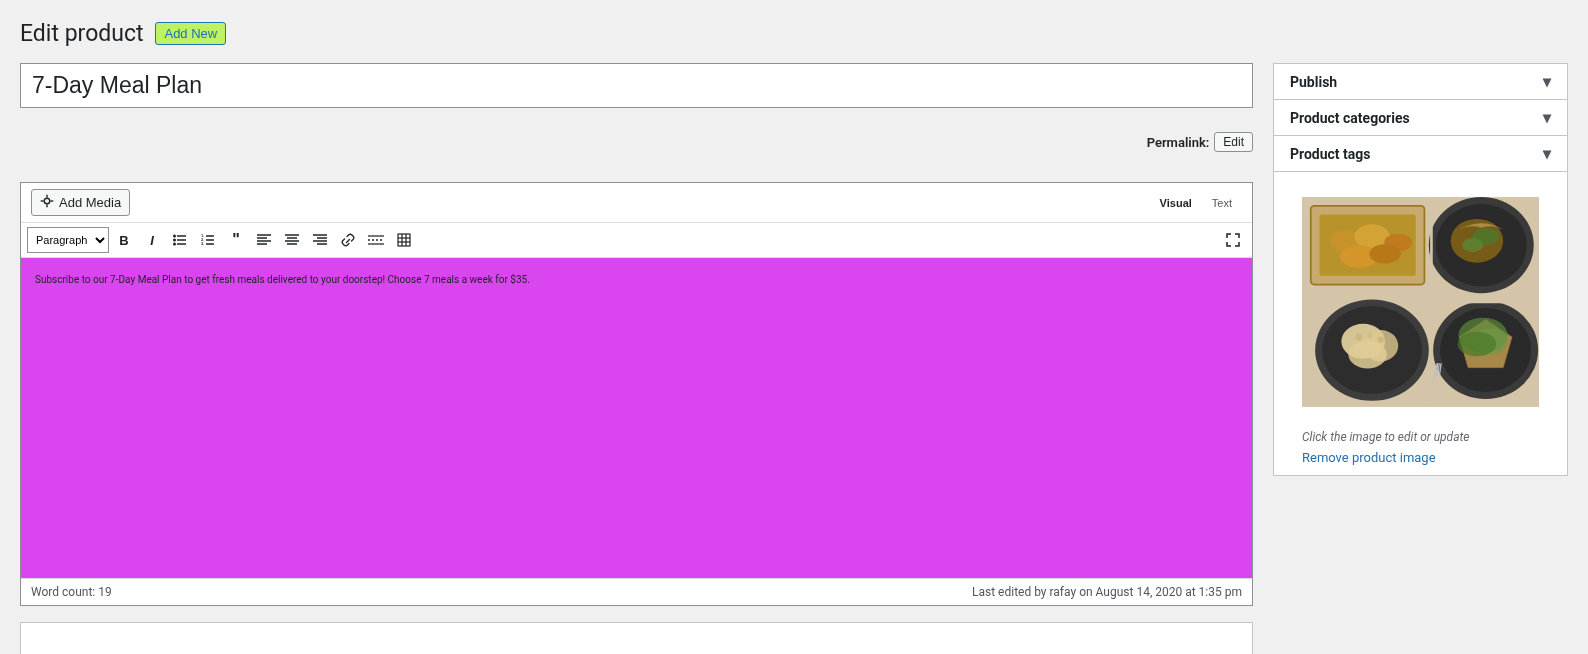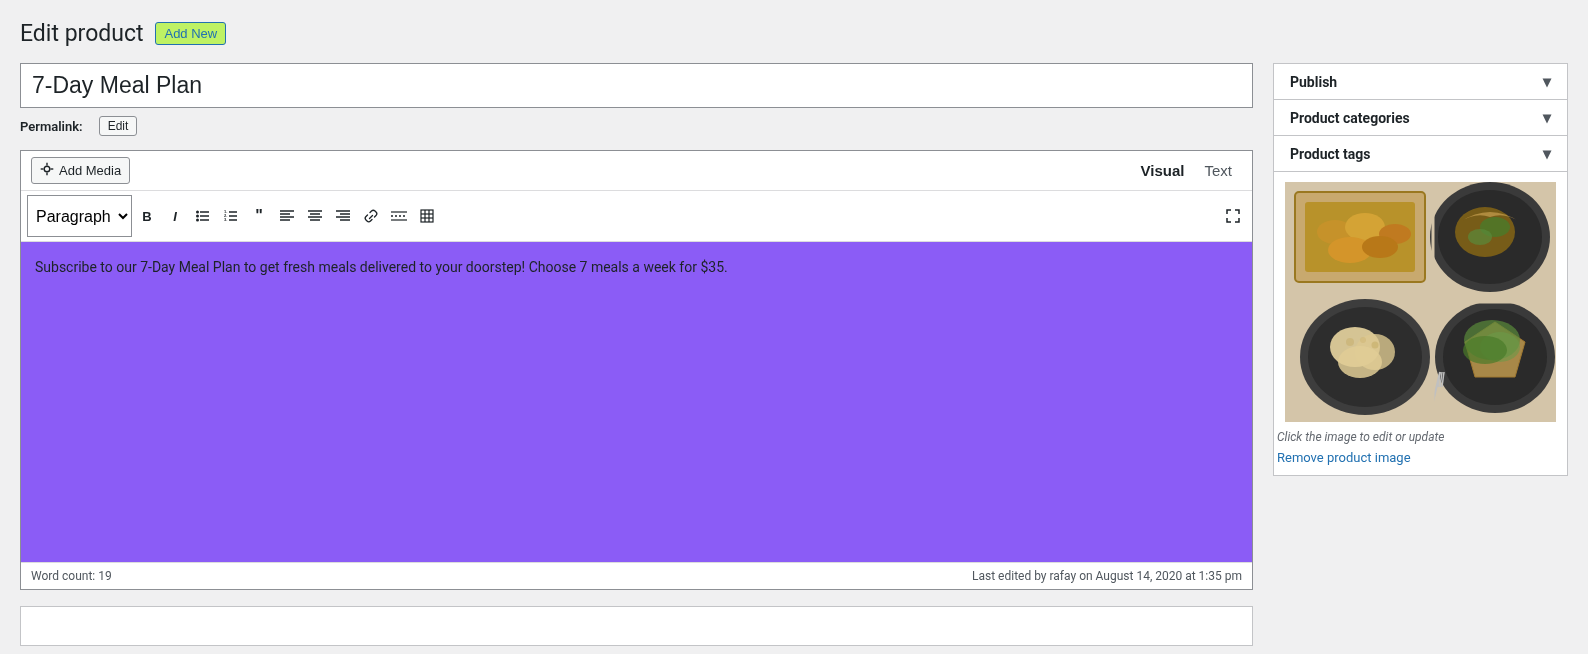--- a/index.html
+++ b/index.html
@@ -64,31 +64,32 @@
     .product-title-input {
       width: 100%;
       padding: 8px 11px;
       font-size: 23px;
       font-weight: 400;
       border: 1px solid #8c8f94;
       border-radius: 0;
       background: #fff;
       color: #1d2327;
       outline: none;
-      margin-bottom: 8px;
+      margin-bottom: 24px;
     }
 
     
     .permalink-row {
       display: flex;
       align-items: center;
-      gap: 16px;
-      margin-bottom: 14px;
+      gap: 5px;
+      margin-bottom: 30px;
       font-size: 13px;
       flex-wrap: wrap;
+      justify-content: flex-end;
     }
     .permalink-label { color: #1d2327; font-weight: 600; }
     .permalink-url { color: #2271b1; text-decoration: none; font-size: 13px; }
     .edit-btn {
       font-size: 12px;
       padding: 2px 8px;
       border: 1px solid #8c8f94;
       background: #f6f7f7;
       cursor: pointer;
       border-radius: 3px;
@@ -120,21 +121,21 @@
       border-radius: 3px;
       font-size: 13px;
       color: #1d2327;
     }
 
     .visual-text-tabs {
       display: flex;
       gap: 0;
     }
     .view-tab {
-      font-size: 15px;
+      font-size: 11px;
       padding: 4px 10px;
       cursor: pointer;
       background: none;
       border: none;
       color: #50575e;
     }
     .view-tab.active {
       color: #1d2327;
       font-weight: 600;
     }
@@ -143,26 +144,26 @@
     .format-toolbar {
       display: flex;
       align-items: center;
       gap: 2px;
       padding: 4px 6px;
       border-bottom: 1px solid #dcdcde;
       flex-wrap: wrap;
     }
 
     .para-select {
-      font-size: 16px;
+      font-size: 11px;
       padding: 2px 4px;
       border: 1px solid #8c8f94;
       background: #fff;
       cursor: pointer;
-      height: 42px;
+      height: 26px;
     }
 
     .toolbar-btn {
       width: 26px;
       height: 26px;
       border: 1px solid transparent;
       background: none;
       cursor: pointer;
       font-size: 13px;
       font-weight: bold;
@@ -175,22 +176,22 @@
     }
 
     .toolbar-expand {
       margin-left: auto;
     }
 
     
     .editor-content {
       min-height: 320px;
       padding: 14px;
-      background: #8b5cf6;
-      font-size: 14px;
+      background: #d946ef;
+      font-size: 10px;
       line-height: 1.6;
       color: #1d2327;
     }
 
     
     .editor-footer {
       display: flex;
       justify-content: space-between;
       padding: 6px 10px;
       border-top: 1px solid #dcdcde;
@@ -229,21 +230,21 @@
       color: #50575e;
     }
 
     
     .publish-panel .panel-header {
       border-bottom: none;
     }
 
     
     .product-image-content {
-      padding: 10px 3px;
+      padding: 10px 28px;
     }
 
     .image-caption {
       font-size: 12px;
       color: #646970;
       font-style: italic;
       margin-top: 8px;
       margin-bottom: 6px;
     }
 

